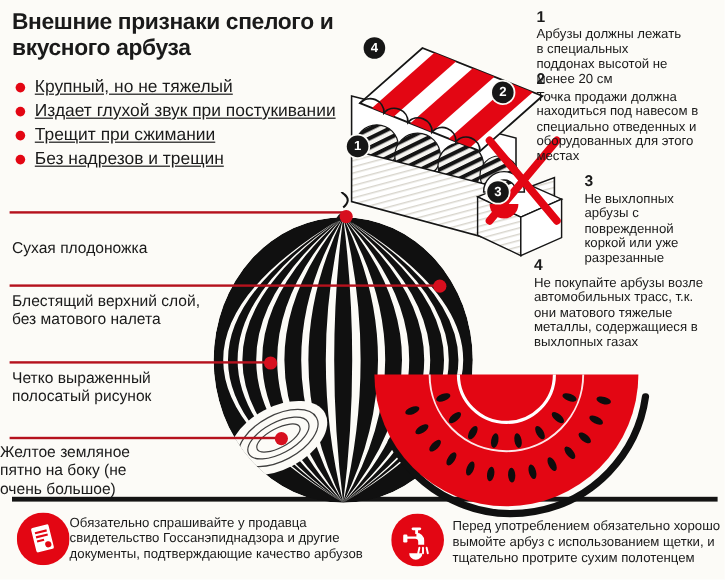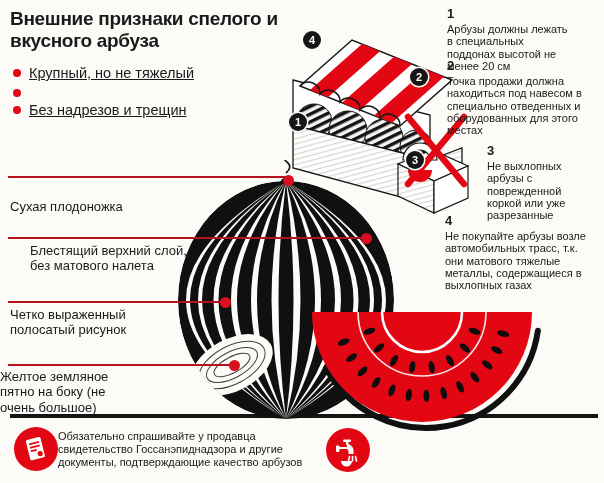--- a/index.html
+++ b/index.html
@@ -8,21 +8,21 @@
   .abs{position:absolute;}
   
   .title{left:10px;top:8px;width:300px;font-size:19px;font-weight:bold;line-height:1.16;letter-spacing:-.3px;}
   
   .checks{left:13px;top:66px;width:300px;}
   .check{display:flex;align-items:flex-start;margin-bottom:6px;font-size:14.5px;line-height:14px;text-decoration:underline;}
   .bdot{flex:none;width:8px;height:8px;border-radius:50%;background:#e30613;margin:3px 8px 0 0;}
   
   .lbl{font-size:13px;line-height:1.18;}
   .lbl1{left:10px;top:199px;width:200px;}
-  .lbl2{left:10px;top:243px;width:160px;margin-left:20px;}
+  .lbl2{left:10px;top:243px;width:160px;}
   .lbl3{left:10px;top:307px;width:130px;}
   .lbl4{left:0;top:369px;width:132px;}
   .lead{height:2px;background:#b5121d;z-index:5;}
   .lead1{left:8px;top:176px;width:278px;}
   .lead2{left:8px;top:237px;width:357px;}
   .lead3{left:8px;top:301px;width:216px;}
   .lead4{left:8px;top:364px;width:225px;}
   .ldot{width:11px;height:11px;border-radius:50%;background:#d70f1e;z-index:6;}
   .ld1{left:283px;top:175px;} .ld2{left:361px;top:233px;}
   .ld3{left:220px;top:297px;} .ld4{left:229px;top:360px;}
@@ -57,20 +57,25 @@
 
   <div class="abs title">Внешние признаки спелого и вкусного арбуза</div>
 
   <div class="abs checks">
     <div class="check">
         <span class="bdot"></span>
         <span>Крупный, но не тяжелый</span>
       </div>
     <div class="check">
         <span class="bdot"></span>
+        <span>Издает глухой звук при постукивании</span>
+      </div>
+    <div class="check">
+        <span class="bdot"></span>
+        <span>Трещит при сжимании</span>
       </div>
     <div class="check">
         <span class="bdot"></span>
         <span>Без надрезов и трещин</span>
       </div>
   </div>
 
   <div class="abs lead lead1"></div>
   <div class="abs lead lead2"></div>
   <div class="abs lead lead3"></div>
@@ -228,14 +233,15 @@
     <rect x="10" y="17.5" width="3.5" height="6.5" rx="1" fill="#fff"></rect>
     <rect x="17" y="11.5" width="8" height="2.4" rx="1.2" fill="#fff"></rect>
     <rect x="20" y="13" width="2.4" height="4" fill="#fff"></rect>
     <g stroke="#fff" stroke-width="1.6" stroke-linecap="round">
       <line x1="23.5" y1="28.5" x2="22.5" y2="33"></line>
       <line x1="26.5" y1="28.5" x2="26.5" y2="33"></line>
       <line x1="29.5" y1="28.5" x2="30.5" y2="33"></line>
     </g>
     <path d="M15,33 a5.5,5.5 0 0 0 11,0 z" fill="#fff"></path>
   </svg>
+  <div class="abs ftext f2t">Перед употреблением обязательно хорошо вымойте арбуз с использованием щетки, и тщательно протрите сухим полотенцем</div>
 
 </div>
 
 </body></html>

